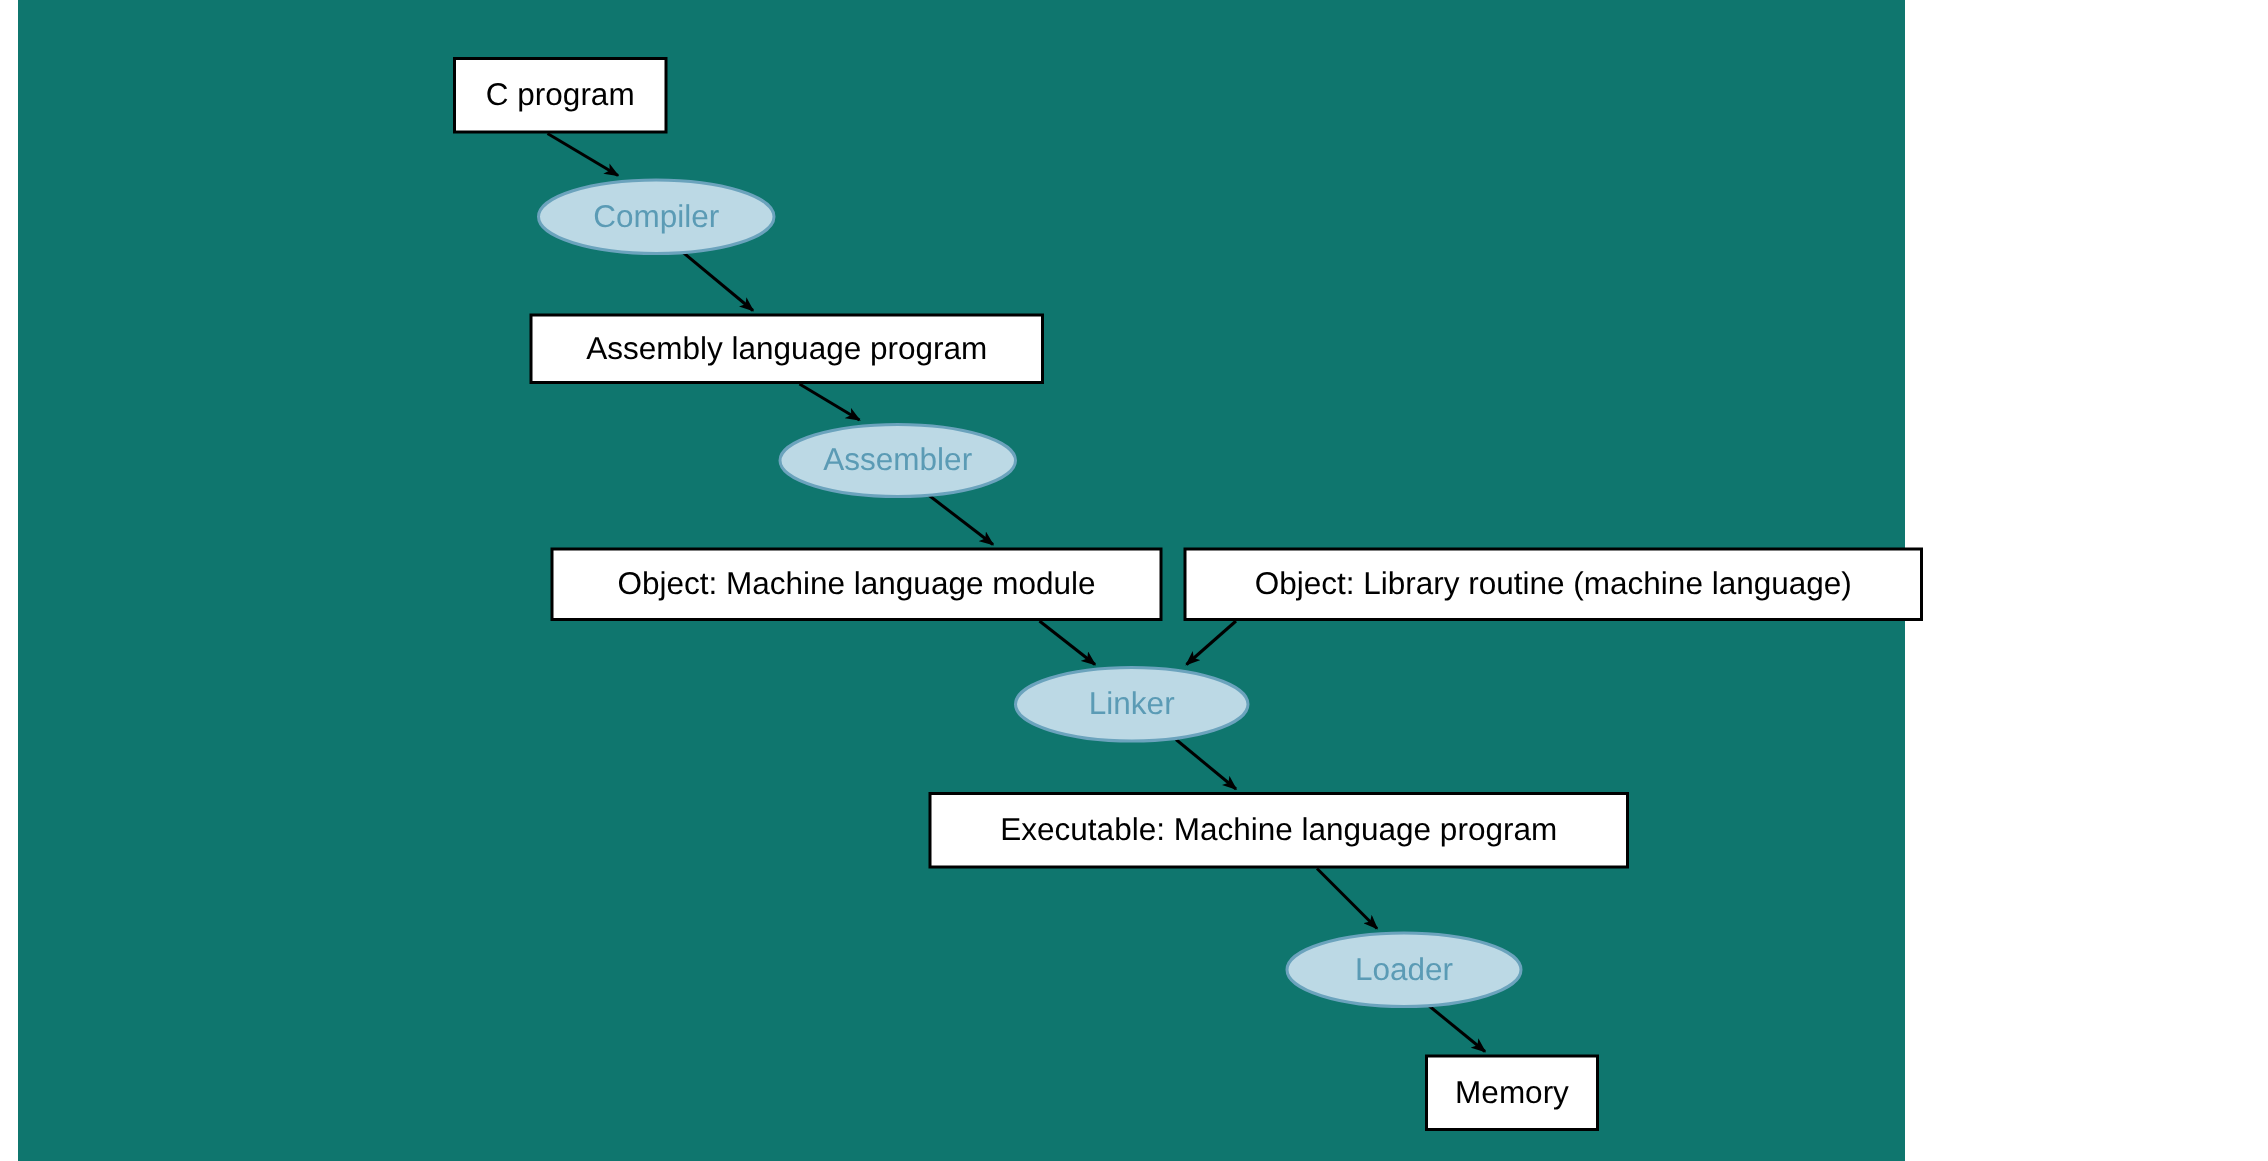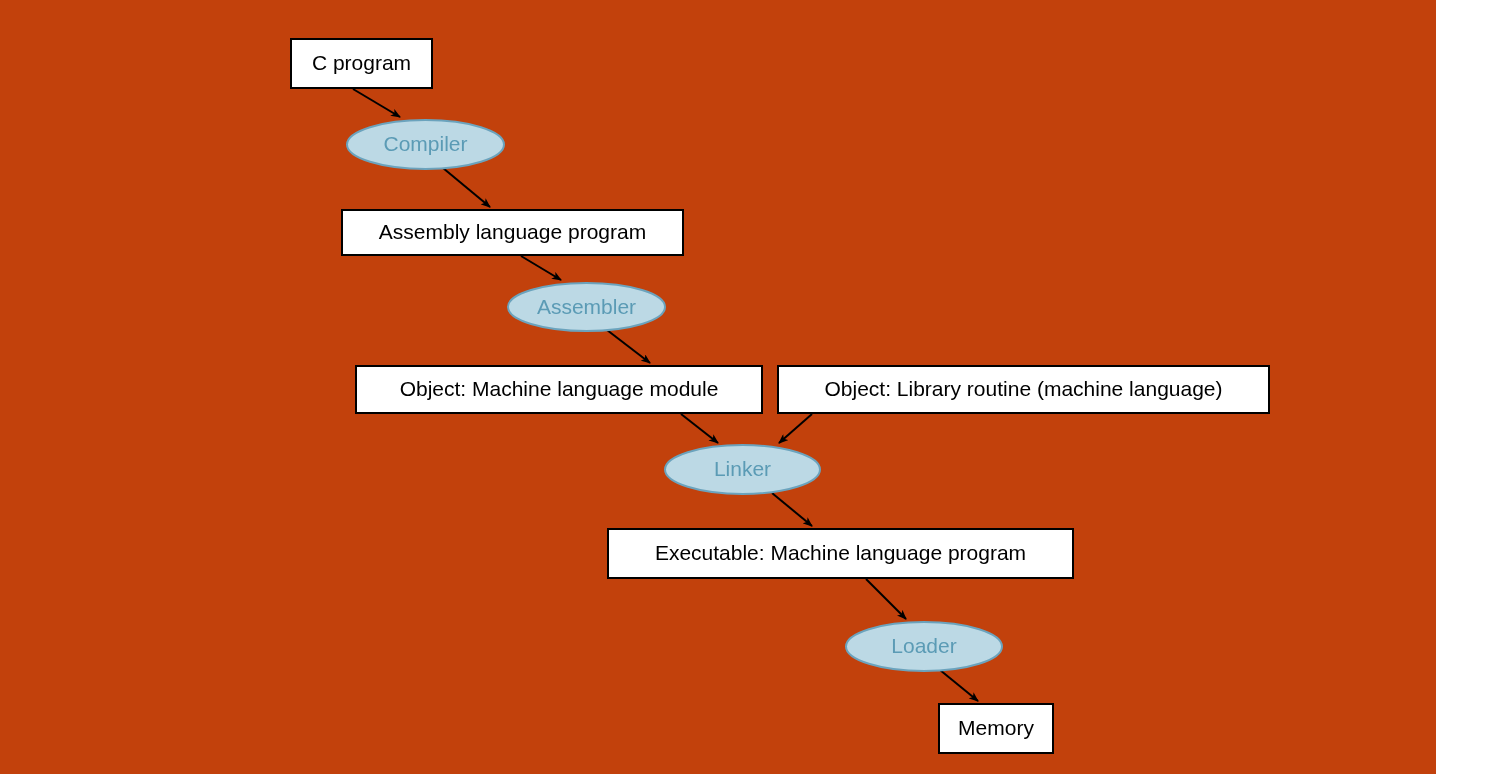--- a/index.html
+++ b/index.html
@@ -9,23 +9,24 @@
     background: #ffffff;
   }
   body {
     width: 1512px;
     height: 774px;
     font-family: "Liberation Sans", sans-serif;
     overflow: hidden;
   }
   #diagram-canvas {
     position: relative;
-    width: 1436px;
+    width: 1258px;
     height: 774px;
-    background: #c2410c;
+    background: #0f766e;
+    margin-left: 12px;
   }
   svg.diagram {
     display: block;
     width: 1512px;
     height: 774px;
   }
   .node-box {
     fill: #ffffff;
     stroke: #000000;
     stroke-width: 2px;

